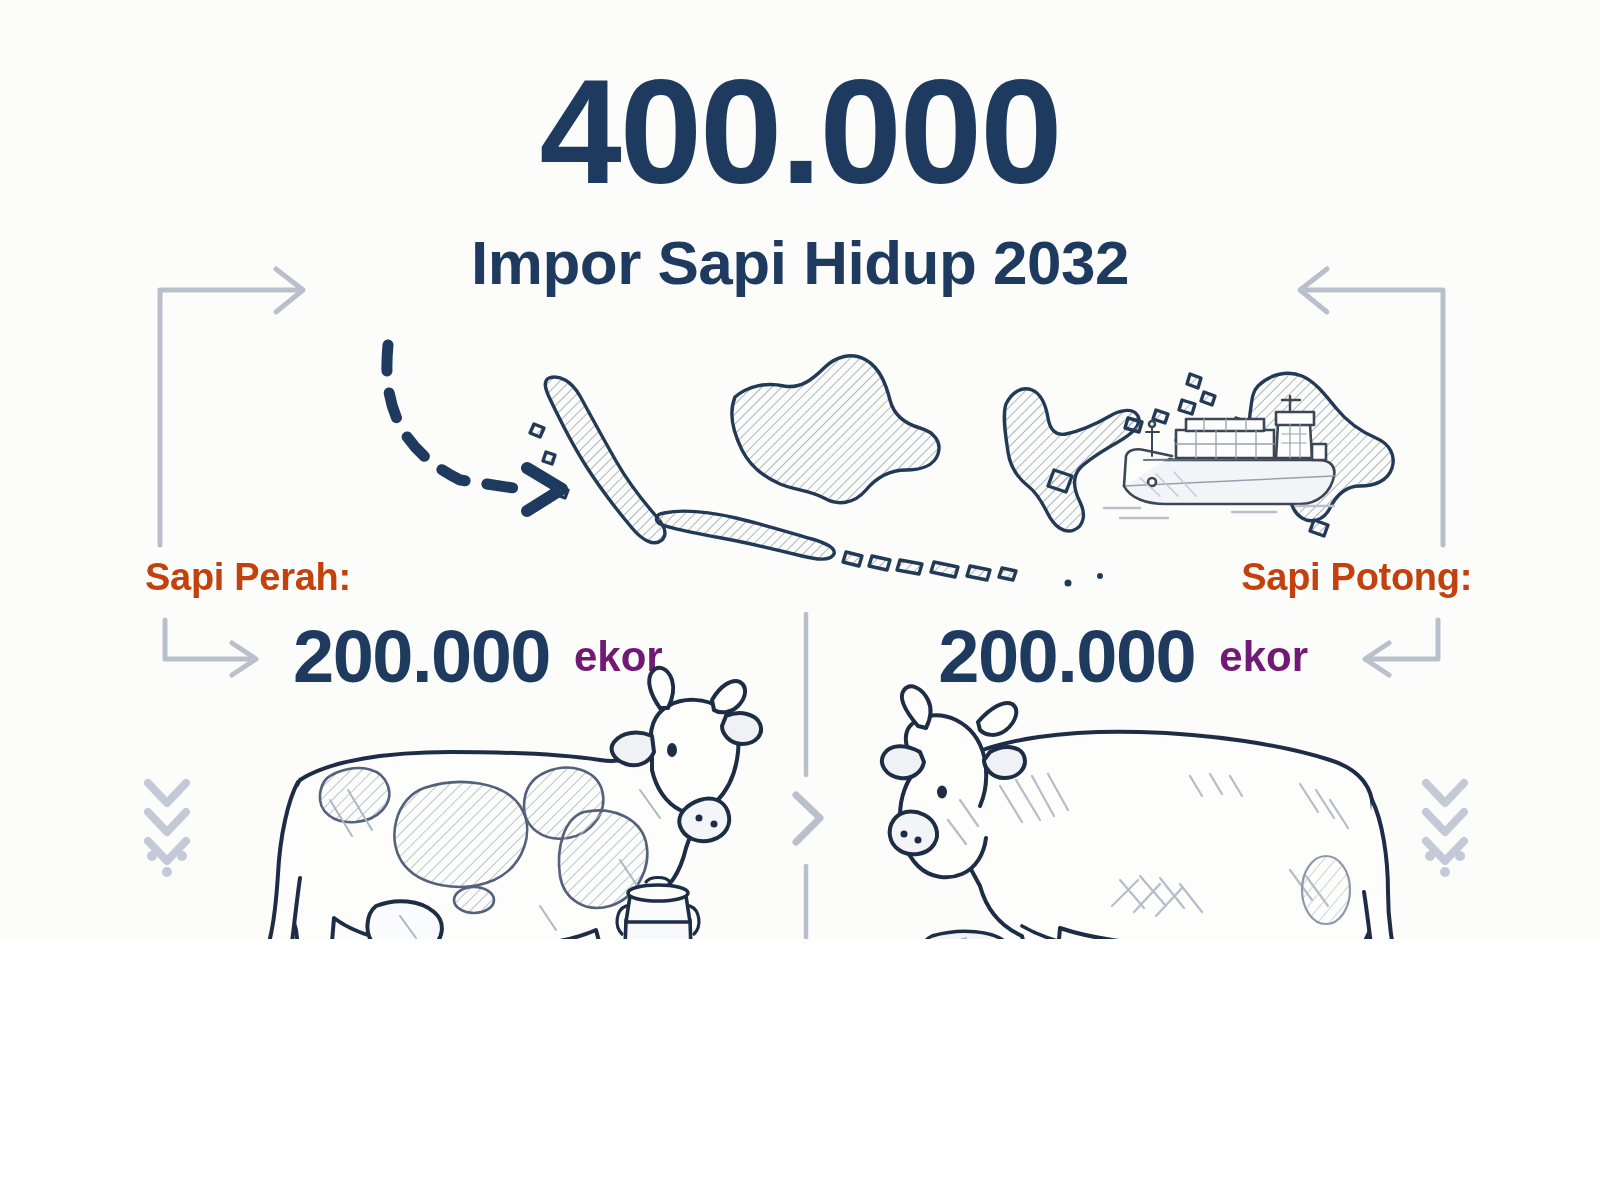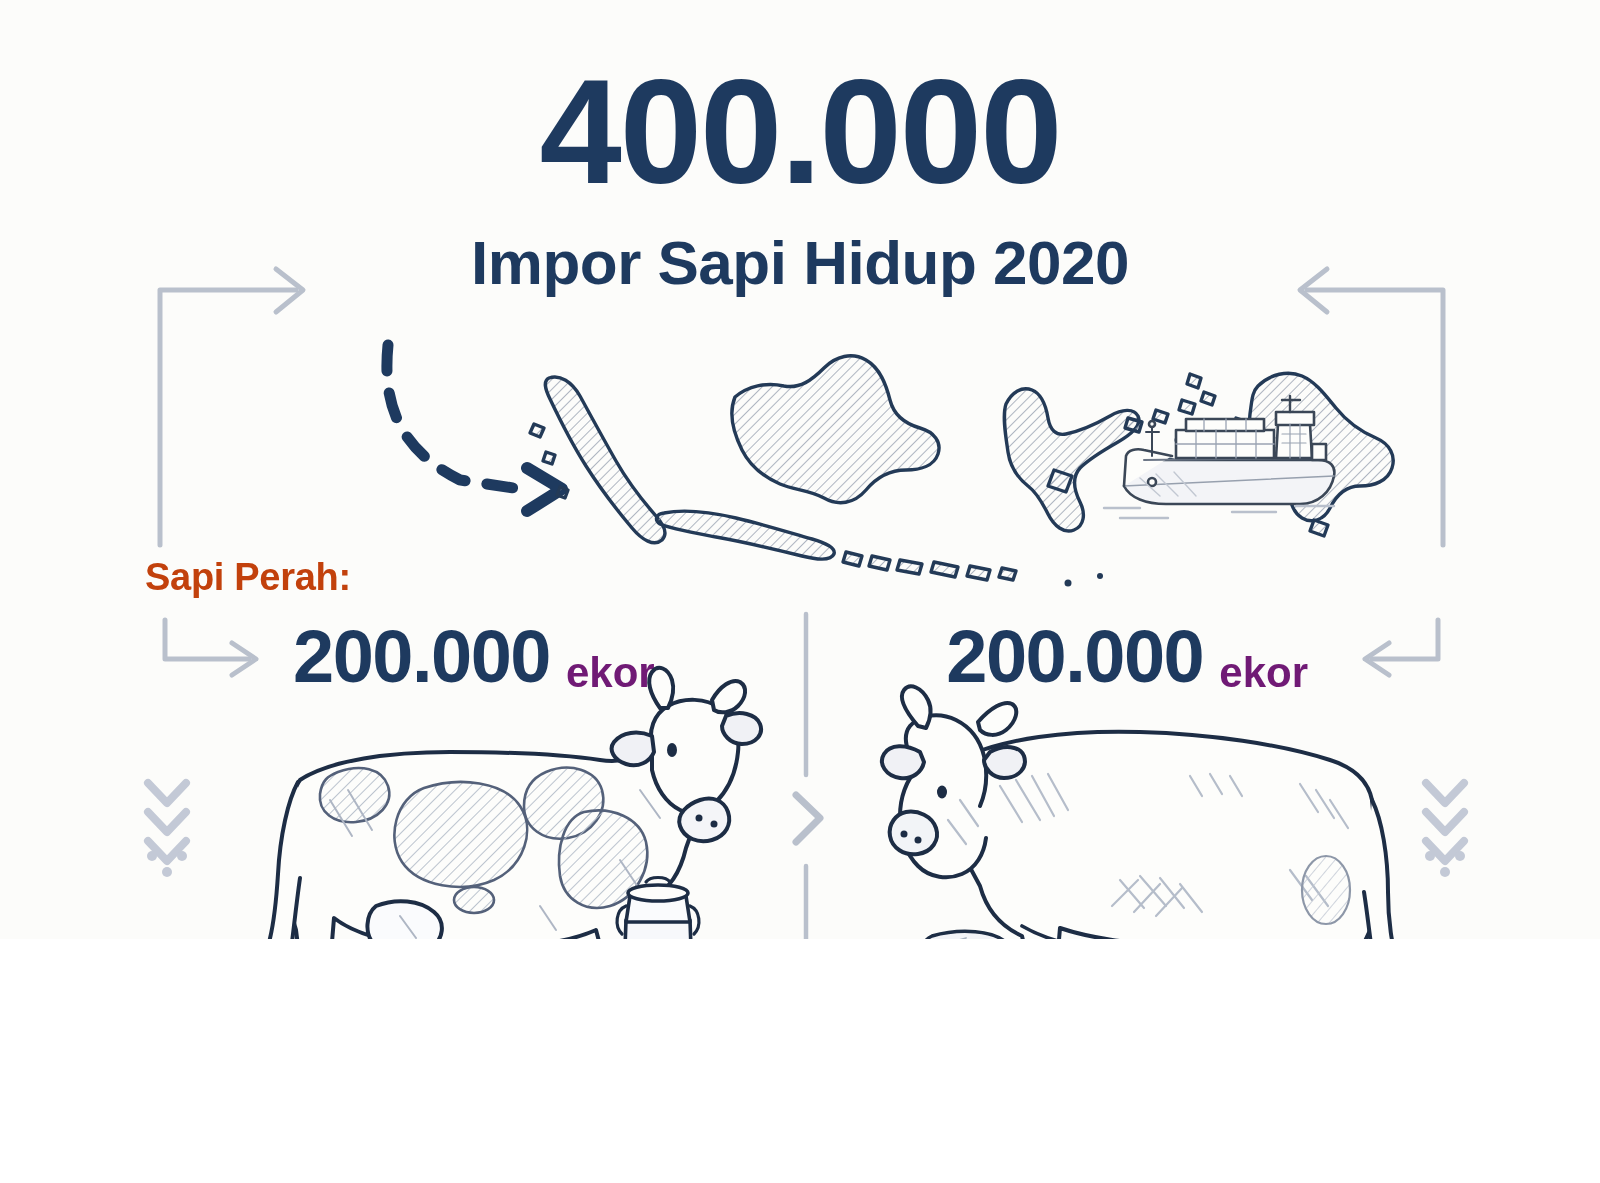--- a/index.html
+++ b/index.html
@@ -53,22 +53,22 @@
     letter-spacing: -0.3px;
     color: #c2410c;
     white-space: nowrap;
   }
   #label-perah { left: 145px; top: 556px; }
   #label-potong { right: 128px; top: 556px; text-align: right; }
 
   .cat-value-row {
     position: absolute;
     display: flex;
-    align-items: flex-end;
-    gap: 16px;
+    align-items: center;
+    gap: 24px;
     white-space: nowrap;
   }
   #value-perah { left: 293px; top: 620px; }
   #value-potong { right: 292px; top: 620px; }
   .cat-number {
     font-size: 74px;
     font-weight: 700;
     letter-spacing: -1.5px;
     color: #1e3a5f;
     line-height: 1;
@@ -90,29 +90,30 @@
     pointer-events: none;
   }
   .layer.illus { }
 </style>
 </head>
 <body>
 
 <div id="canvas">
 
   <div id="headline-number">400.000</div>
-  <div id="headline-subtitle">Impor Sapi Hidup 2020</div>
+  <div id="headline-subtitle">Impor Sapi Hidup 2032</div>
 
   <div id="label-perah" class="cat-label">Sapi Perah:</div>
 
   <div id="value-perah" class="cat-value-row">
     <span class="cat-number">200.000</span>
     <span class="cat-unit">ekor</span>
   </div>
 
+  <div id="label-potong" class="cat-label">Sapi Potong:</div>
 
   <div id="value-potong" class="cat-value-row">
     <span class="cat-number">200.000</span>
     <span class="cat-unit">ekor</span>
   </div>
 
   <svg class="layer" viewBox="0 0 1600 1183">
     <g fill="none" stroke="#b9c0cc" stroke-width="5" stroke-linecap="round" stroke-linejoin="round">
 
       <g>

